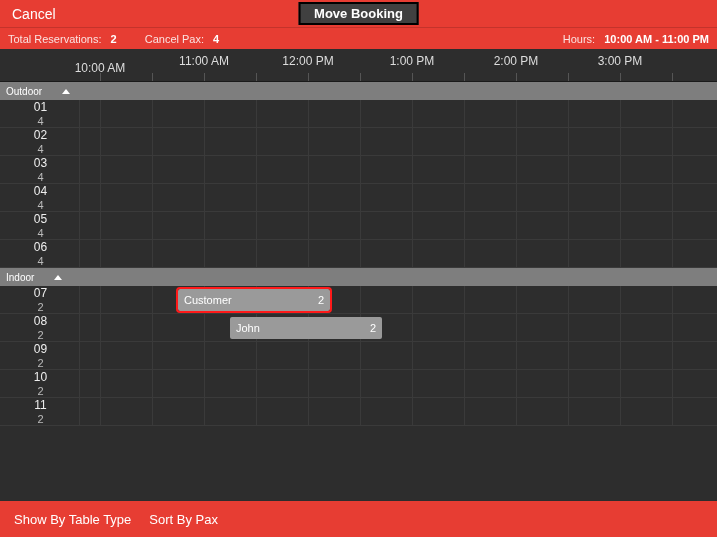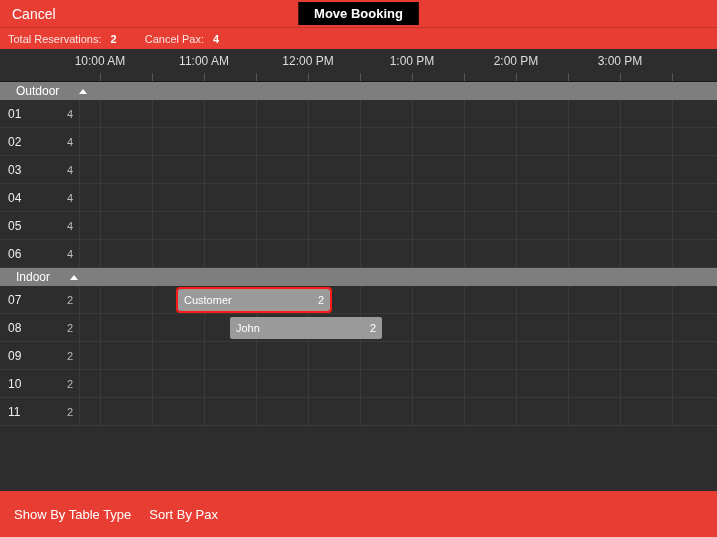--- a/index.html
+++ b/index.html
@@ -45,21 +45,21 @@
   }
   .cancel-btn {
     color: #fff;
     font-size: 14px;
     cursor: pointer;
   }
   .move-btn {
     position: absolute;
     left: 50%; transform: translateX(-50%);
     border: 2px solid #000;
-    background: #000000;
+    background: #404040;
     color: #fff;
     font-weight: 600;
     font-size: 13px;
     padding: 2px 14px;
     cursor: pointer;
   }
   .stats-bar {
     height: 22px;
     background: #e73d33;
     border-top: 1px solid rgba(0,0,0,0.15);
@@ -92,22 +92,22 @@
     white-space: nowrap;
   }
   .halfhour-tick {
     position:absolute; bottom:0; width:1px; height:8px; background:#555;
   }
   .section-head {
     height: 18px;
     background: #7e7e7e;
     display: flex;
     align-items: center;
-    padding-left: 16px;
-    font-size: 12px;
+    padding-left: 6px;
+    font-size: 10px;
     color: #fff;
     gap: 20px;
     cursor: pointer;
   }
   .chevron {
     width: 0; height: 0;
     border-left: 4px solid transparent;
     border-right: 4px solid transparent;
     border-bottom: 5px solid #fff;
   }
@@ -121,20 +121,21 @@
     width: 80px;
     display:flex;
     justify-content: space-between;
     align-items: center;
     padding: 0 6px 0 8px;
     font-size: 12px;
     color: #eee;
     border-right: 1px solid #3a3a3a;
     background:#2d2d2d;
     z-index:2;
+    flex-direction:column;
   }
   .row-cap { font-size:11px; color:#bbb;}
   .grid-area {
     position:absolute; left:80px; right:0; top:0; bottom:0;
   }
   .vline {
     position:absolute; top:0; bottom:0; width:1px; background:#3a3a3a;
   }
   .booking {
     position:absolute;
@@ -154,21 +155,21 @@
     outline: 2px solid #ff1a1a;
     outline-offset: 0px;
   }
   .empty-space {
     height: 38px;
     background:#2d2d2d;
   }
   .bottom-bar {
     position: absolute;
     left:0; right:0; bottom:0;
-    height: 46px;
+    height: 36px;
     background: #e73d33;
     display:flex;
     align-items:center;
     gap: 18px;
     padding-left: 14px;
     font-size: 13px;
     color:#fff;
   }
   .bottom-bar span { cursor:pointer; }
   .body-wrap {
@@ -191,25 +192,29 @@
   <div class="stats-left">
     <span>
       <span class="stat-label">Total Reservations:</span>
       <span class="stat-val">2</span>
     </span>
     <span>
       <span class="stat-label">Cancel Pax:</span>
       <span class="stat-val">4</span>
     </span>
   </div>
+  <span>
+    <span class="stat-label">Hours:</span>
+    <span class="stat-val">10:00 AM - 11:00 PM</span>
+  </span>
 </div>
 
 <div class="timeline-wrap">
   <div class="time-header" id="time-header">
-        <div class="hour-label" style="left: 100px;">10:00 AM</div>
+        <div class="hour-label" style="left: 100px; margin-top: 7px;">10:00 AM</div>
         <div class="halfhour-tick" style="left: 100px;"></div>
         <div class="halfhour-tick" style="left: 152px;"></div>
         <div class="hour-label" style="left: 204px;">11:00 AM</div>
         <div class="halfhour-tick" style="left: 204px;"></div>
         <div class="halfhour-tick" style="left: 256px;"></div>
         <div class="hour-label" style="left: 308px;">12:00 PM</div>
         <div class="halfhour-tick" style="left: 308px;"></div>
         <div class="halfhour-tick" style="left: 360px;"></div>
         <div class="hour-label" style="left: 412px;">1:00 PM</div>
         <div class="halfhour-tick" style="left: 412px;"></div>

